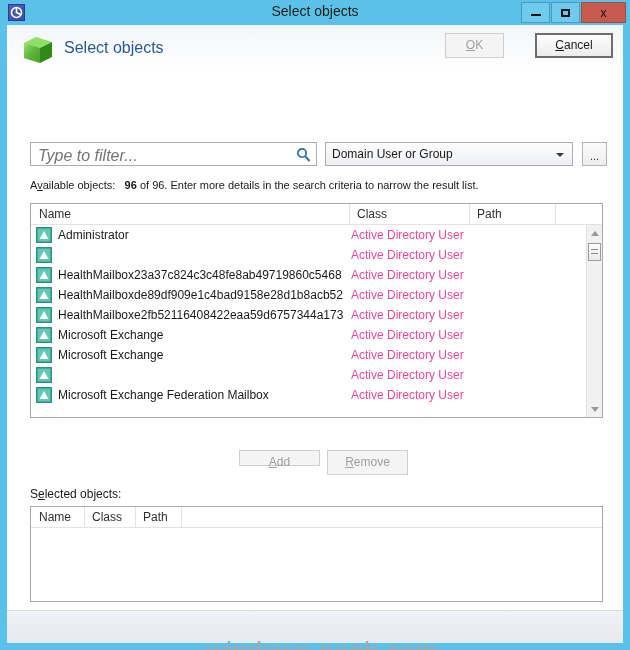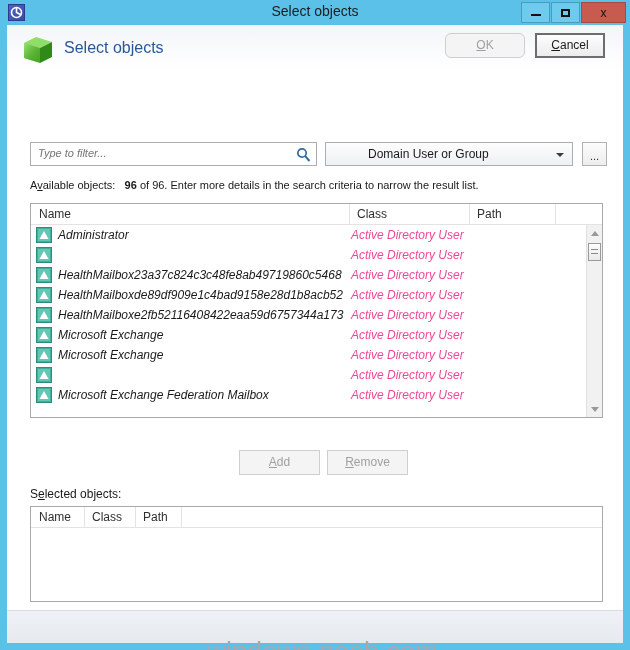--- a/index.html
+++ b/index.html
@@ -146,21 +146,21 @@
     background: #ffffff;
     box-sizing: border-box;
   }
   .filter-input {
     position: absolute;
     left: 5px; top: 3px;
     width: 250px;
     border: 0;
     outline: 0;
     font-family: "Liberation Sans", sans-serif;
-    font-size: 11px;
+    font-size: 16px;
     font-style: italic;
     color: #767676;
     background: transparent;
   }
   .search-icon {
     position: absolute;
     right: 5px; top: 4px;
     width: 15px; height: 15px;
   }
   .combo {
@@ -169,21 +169,20 @@
     width: 248px; height: 24px;
     border: 1px solid #abadb3;
     background: linear-gradient(to bottom, #fdfdfd, #eef0f3);
     box-sizing: border-box;
   }
   .combo-text {
     position: absolute;
     left: 6px; top: 4px;
     font-size: 12px;
     color: #1a1a1a;
-    margin-left: 36px;
   }
   .combo-arrow {
     position: absolute;
     right: 8px; top: 10px;
     width: 0; height: 0;
     border-left: 4px solid transparent;
     border-right: 4px solid transparent;
     border-top: 4px solid #3c3c3c;
   }
   .dots-btn {
@@ -247,21 +246,20 @@
     position: absolute;
     left: 0; top: 21px;
     width: 555px;
     height: 192px;
   }
   .row {
     position: relative;
     height: 20px;
     line-height: 20px;
     white-space: nowrap;
-    font-style: italic;
   }
   .row .ricon {
     position: absolute;
     left: 5px; top: 2px;
     width: 16px; height: 16px;
   }
   .row .rname {
     position: absolute;
     left: 27px; top: 0;
     font-size: 12px;
@@ -340,21 +338,21 @@
     color: #1a1a1a;
     text-align: center;
     cursor: default;
   }
   .btn.disabled { color: #a0a0a0; border-color: #cfcfcf; background: #f4f4f4; }
   .btn.default { border: 2px solid #6d6d6d; }
 
   .add-btn {
     position: absolute;
     left: 232px; top: 425px;
-    width: 81px; height: 25px;
+    width: 81px; height: 16px;
     line-height: 23px;
   }
   .remove-btn {
     position: absolute;
     left: 320px; top: 425px;
     width: 81px; height: 25px;
     line-height: 23px;
   }
 
   
@@ -400,28 +398,27 @@
     left: 0; top: 585px;
     width: 616px;
     height: 33px;
     background: linear-gradient(to bottom, #eef1f5, #e6eaef);
     border-top: 1px solid #d9dde2;
     box-sizing: border-box;
   }
   .ok-btn {
     position: absolute;
     left: 438px; top: 8px;
-    width: 80px; height: 25px;
+    width: 59px; height: 25px;
     line-height: 23px;
-    border-radius: 6px;
   }
   .cancel-btn {
     position: absolute;
     left: 528px; top: 8px;
-    width: 70px; height: 25px;
+    width: 78px; height: 25px;
     line-height: 21px;
   }
   .watermark {
     position: absolute;
     left: 180px; top: 612px;
     width: 270px;
     text-align: center;
     font-size: 27px;
     color: #a8a8a8;
     font-family: "Liberation Sans", sans-serif;

